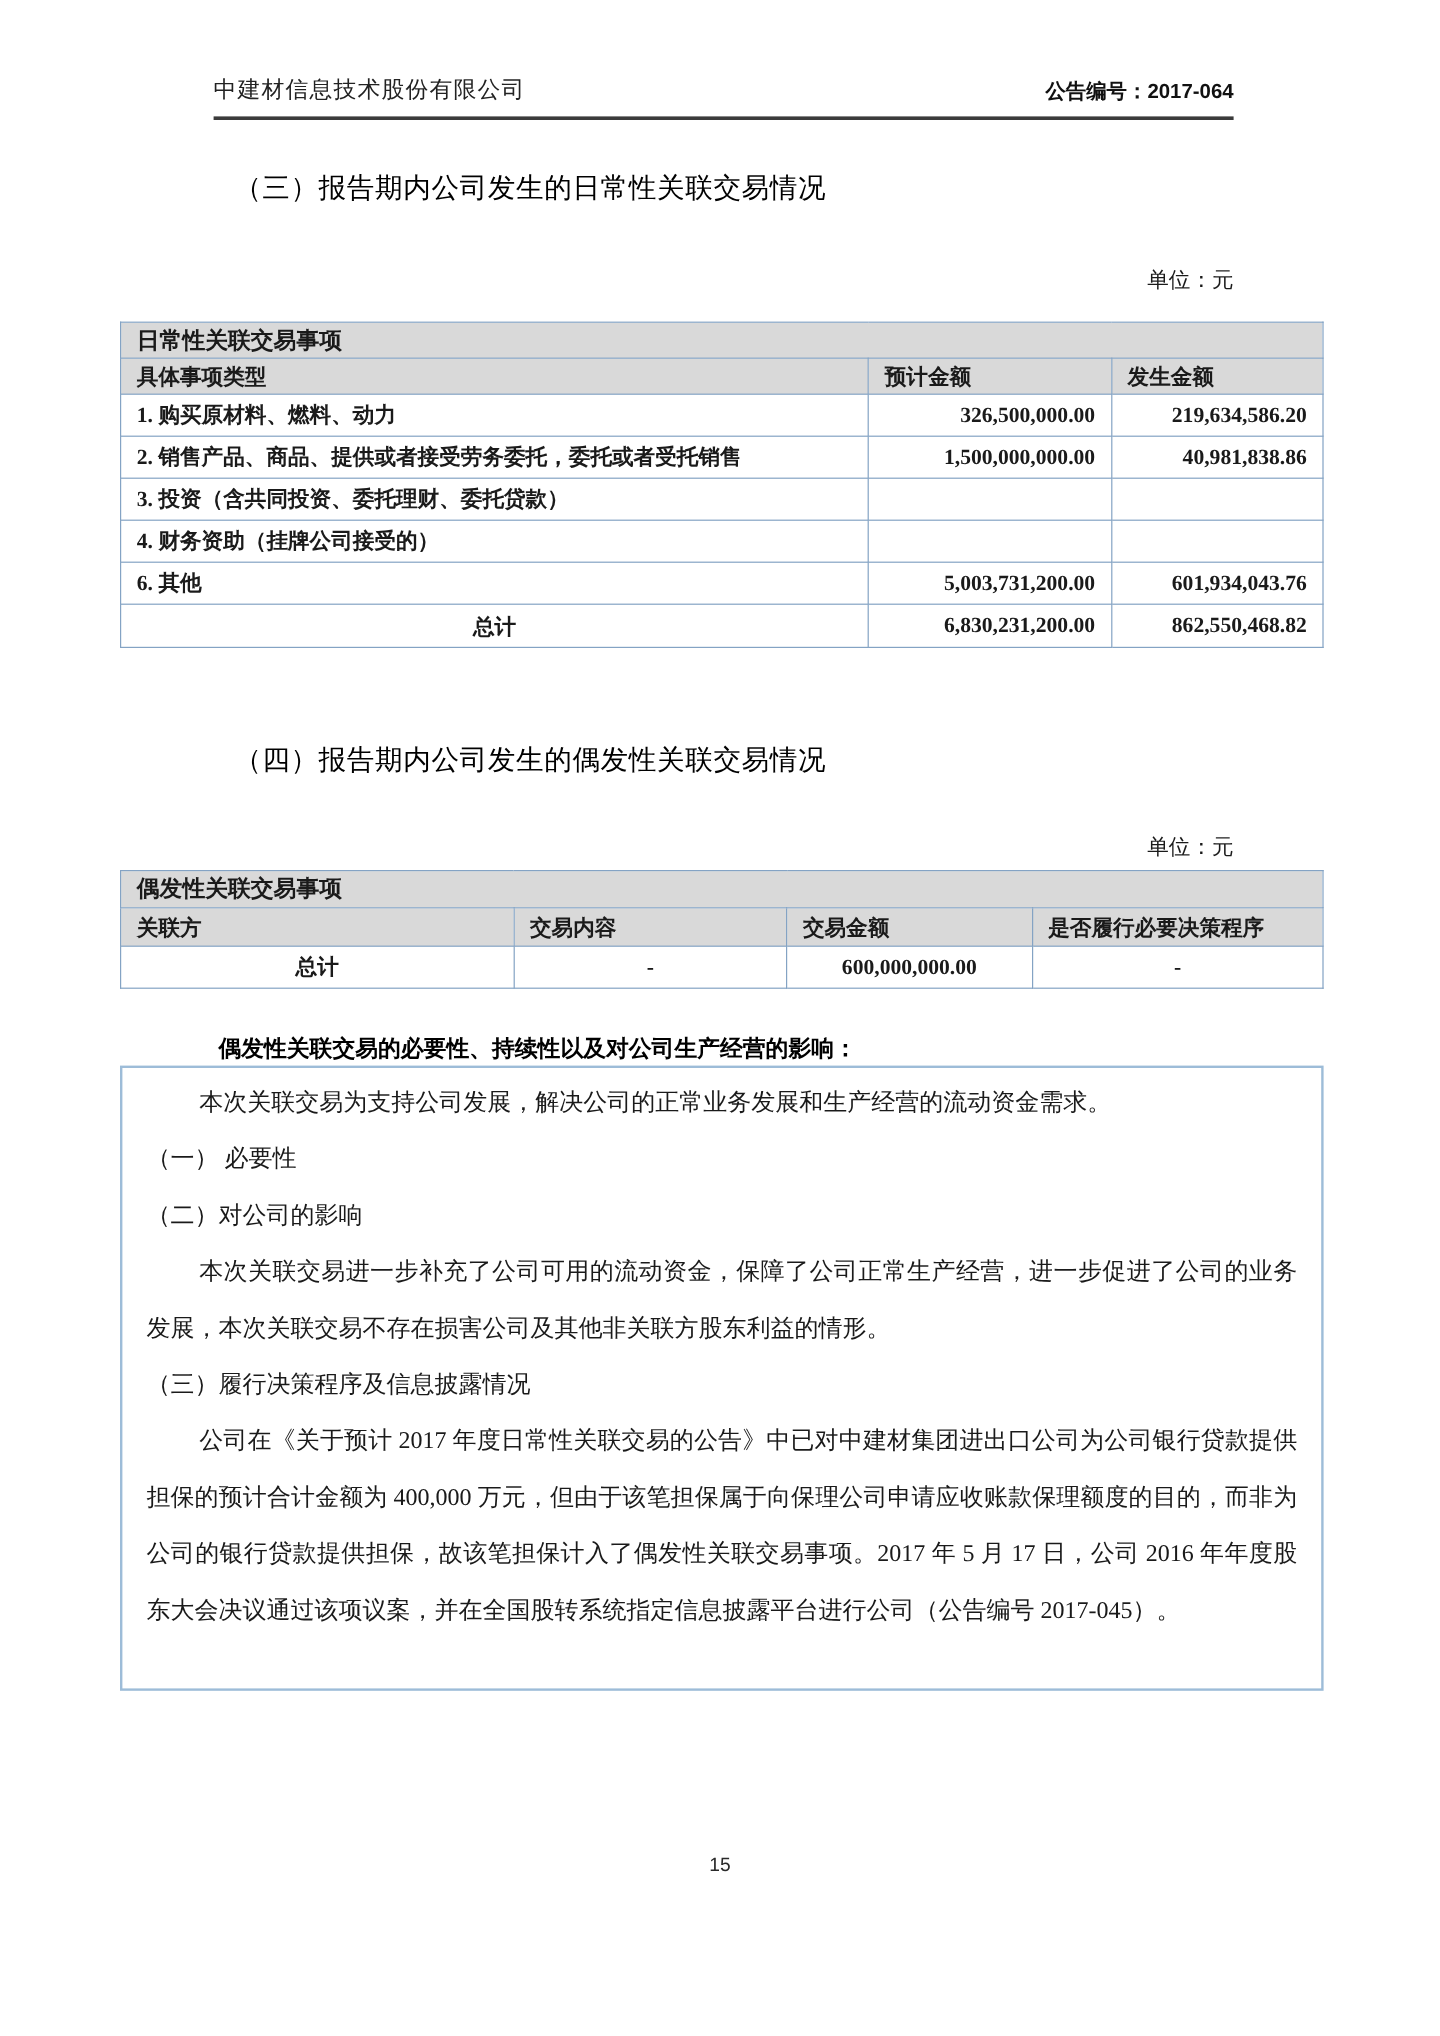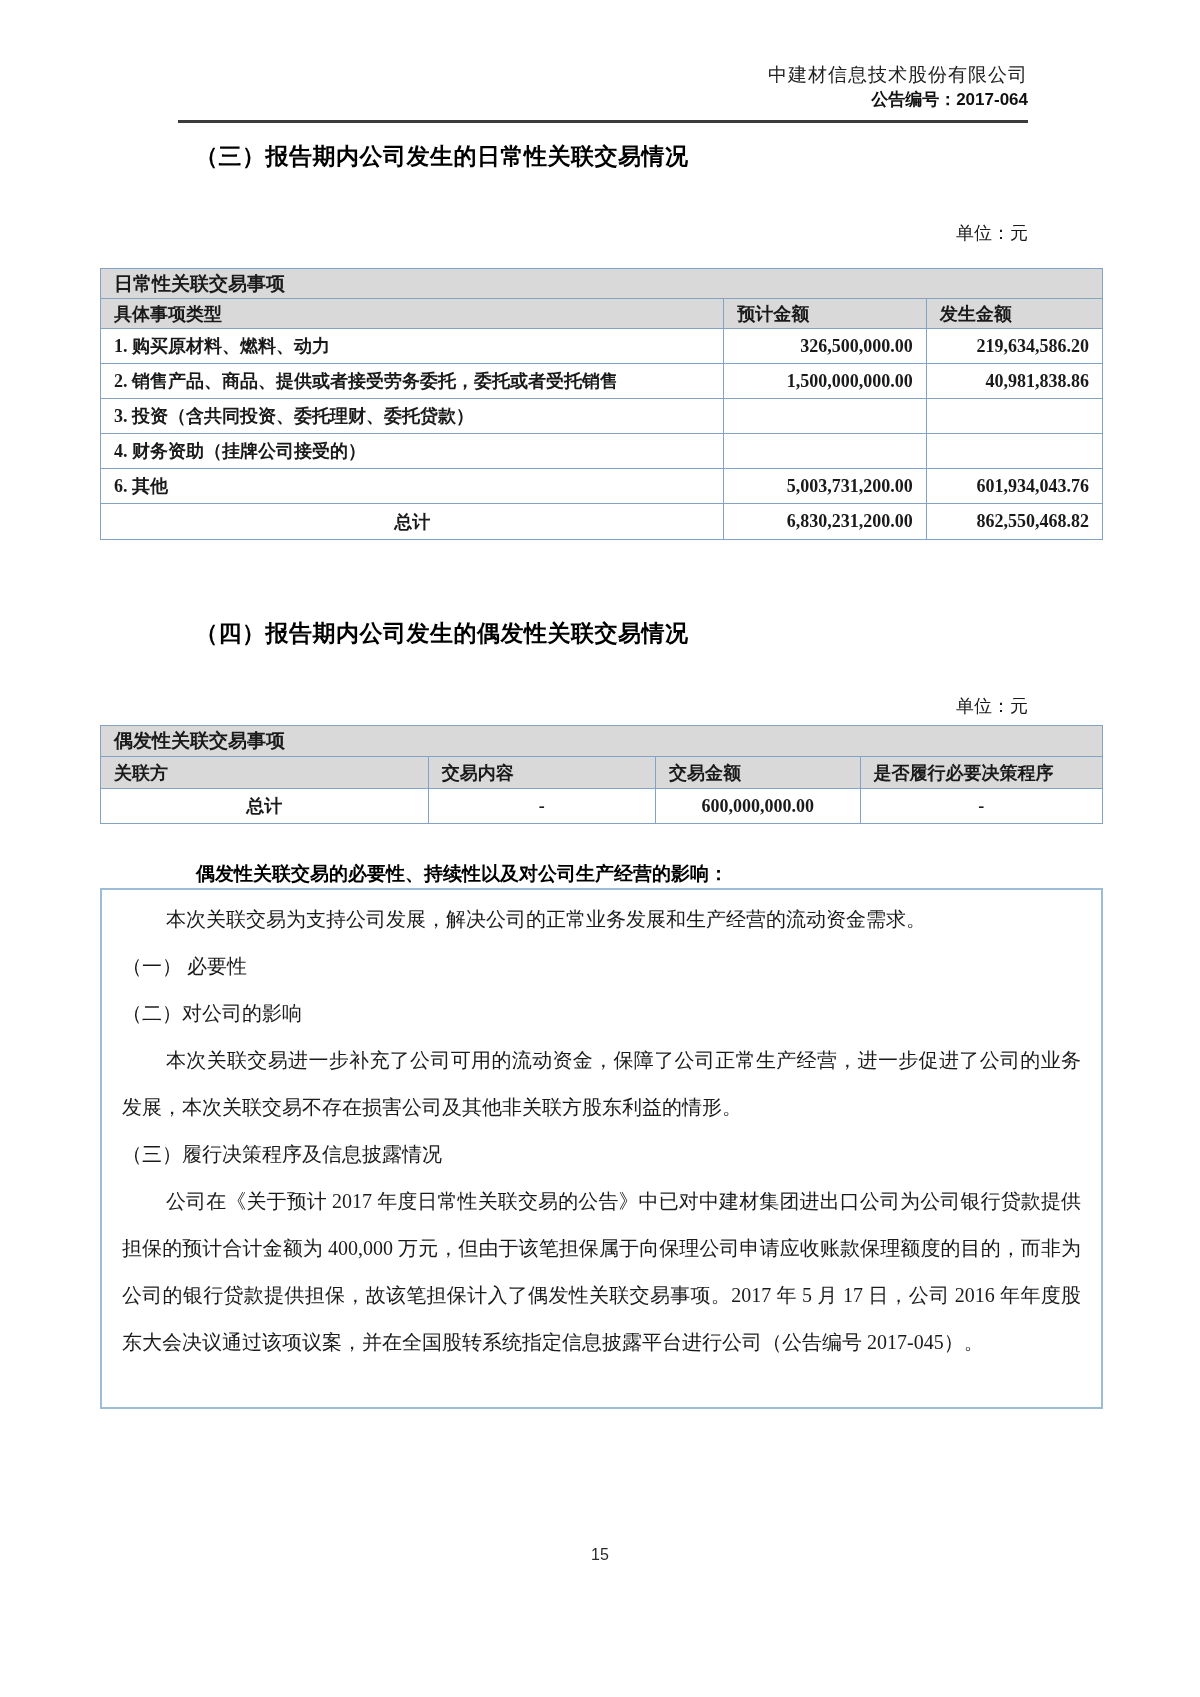--- a/index.html
+++ b/index.html
@@ -14,31 +14,31 @@
     height: 1697px;
     margin: 0 auto;
     background:#ffffff;
     overflow: hidden;
   }
 
   
   .doc-header {
     position:absolute; top:62px; left:178px; width:850px;
     display:flex; justify-content:space-between; align-items:flex-end;
-    border-bottom:3px solid #3b3b3b; padding-bottom:9px;flex-direction:column;
+    border-bottom:3px solid #3b3b3b; padding-bottom:9px;
   }
   .doc-header .company { font-size:19px; letter-spacing:1px; color:#222; }
   .doc-header .notice  { font-size:17px; font-weight:bold;
     font-family:"Liberation Sans","DejaVu Sans",sans-serif; color:#111; }
 
   
   .sec-title {
     position:absolute; left:195px;
     font-family:"Liberation Sans","DejaVu Sans",sans-serif;
-    font-weight:bold; font-size:23px; color:#000; letter-spacing:0.5px;
+    font-weight:normal; font-size:23px; color:#000; letter-spacing:0.5px;
   }
   .sec-title.s3 { top:141px; }
   .sec-title.s4 { top:618px; }
 
   .unit-label {
     position:absolute; right:172px; font-size:18px; color:#1a1a1a;
   }
   .unit-label.u1 { top:221px; }
   .unit-label.u2 { top:694px; }
 
@@ -68,21 +68,21 @@
   .t1 td.num  { text-align:right; }
   .t1 td.total-label { text-align:center; font-weight:bold;
     font-family:"Liberation Sans","DejaVu Sans",sans-serif; }
 
   .t2 thead tr.caption th { height:31px; font-size:19px; }
   .t2 thead tr.cols th   { height:32px; }
   .t2 tbody td { height:35px; text-align:center; }
 
   
   .impact-heading {
-    position:absolute; top:861px; left:196px;
+    position:absolute; top:861px; left:182px;
     font-family:"Liberation Sans","DejaVu Sans",sans-serif;
     font-weight:bold; font-size:19px; color:#000;
   }
   .impact-box {
     position:absolute; top:888px; left:100px; width:1003px; height:521px;
     border:2px solid #9dbcd8; background:#ffffff;
     padding:6px 20px; font-size:20px; line-height:47px;
     color:#1a1a1a;
   }
   .impact-box .para { text-align:justify; text-indent:2.2em; }

